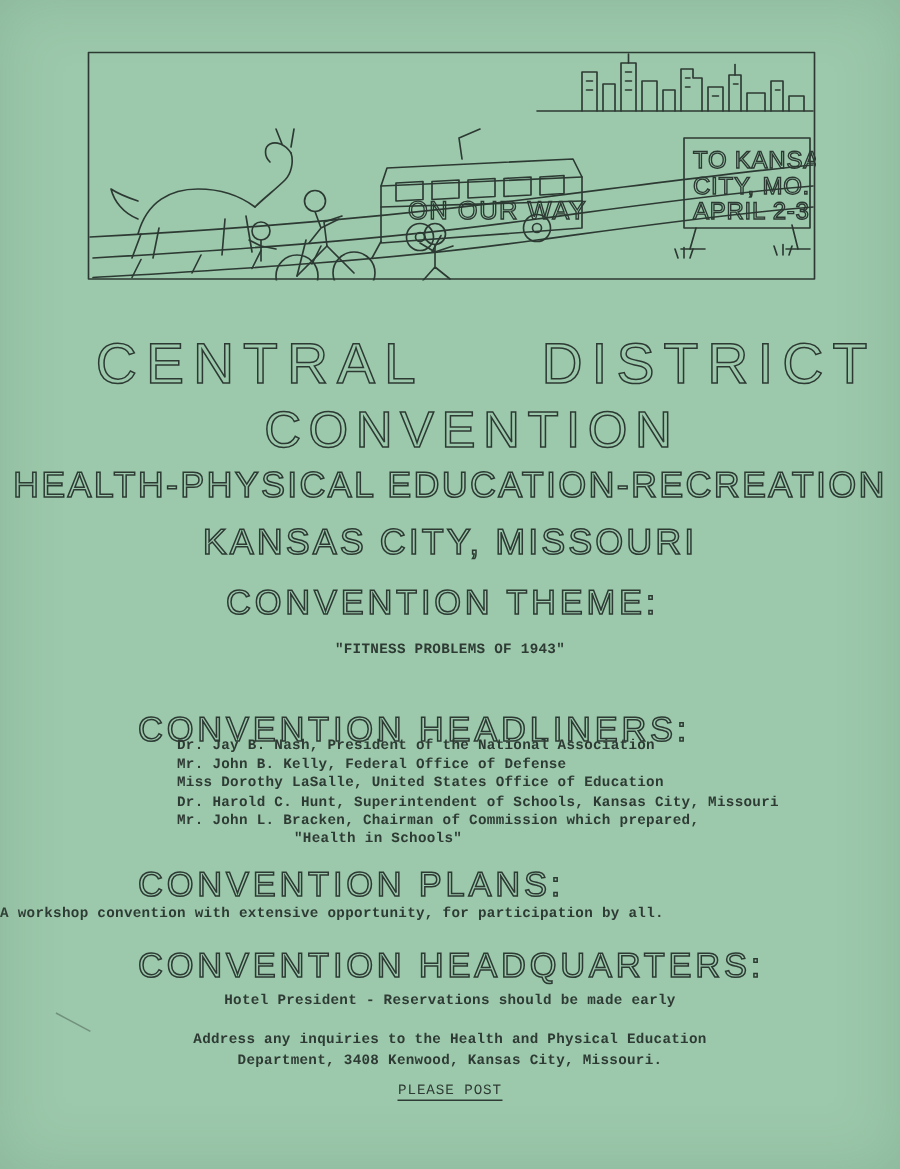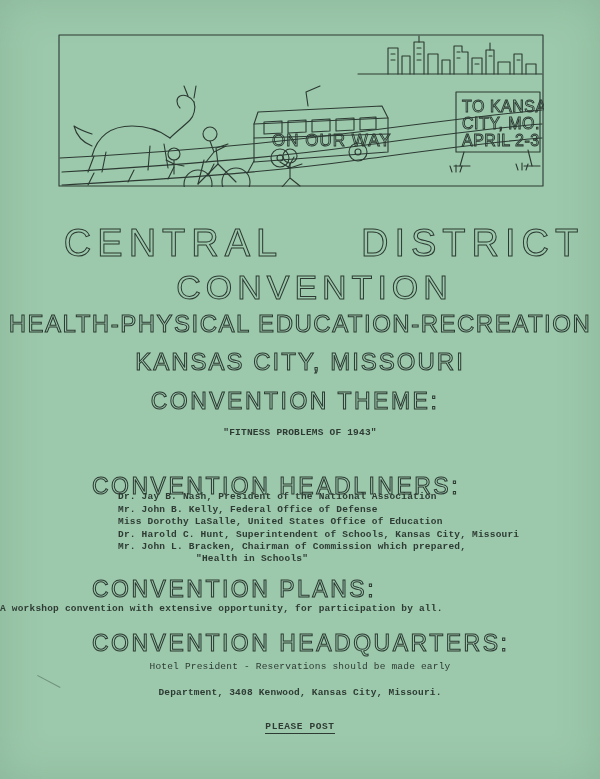--- a/index.html
+++ b/index.html
@@ -129,34 +129,34 @@
   }
   #plans-text {
     left: 0; right: 0;
     top: 603px;
     font-weight: bold;
   }
   #hq-hotel {
     left: 0; right: 0;
     top: 661px;
     text-align: center;
+    font-weight: bold;
+  }
+  #hq-address {
+    left: 0; right: 0;
+    top: 686px;
+    text-align: center;
+    font-weight: bold;
+    line-height: 14px;
+  }
+  #please-post {
+    left: 0; right: 0;
+    top: 721px;
+    text-align: center;
     font-weight: normal;
-  }
-  #hq-address {
-    left: 0; right: 0;
-    top: 686px;
-    text-align: center;
-    font-weight: bold;
-    line-height: 14px;
-  }
-  #please-post {
-    left: 0; right: 0;
-    top: 721px;
-    text-align: center;
-    font-weight: bold;
   }
   #please-post span {
     border-bottom: 1px solid #2e3b34;
     padding-bottom: 1px;
     letter-spacing: 0.6px;
   }
   .hand {
     font-family: "Liberation Sans", sans-serif;
   }
 </style>
@@ -269,20 +269,21 @@
 Dr. Harold C. Hunt, Superintendent of Schools, Kansas City, Missouri
 Mr. John L. Bracken, Chairman of Commission which prepared,</div>
   <div class="mono-text" id="headliner-extra">"Health in Schools"</div>
 
   <div class="section-head" id="head-plans">CONVENTION PLANS:</div>
   <div class="mono-text" id="plans-text">A workshop convention with extensive opportunity, for participation by all.</div>
 
   <div class="section-head" id="head-hq">CONVENTION HEADQUARTERS:</div>
   <div class="mono-text" id="hq-hotel">Hotel President - Reservations should be made early</div>
   <div class="mono-text" id="hq-address">
+    <div>Address any inquiries to the Health and Physical Education</div>
     <div>Department, 3408 Kenwood, Kansas City, Missouri.</div>
   </div>
 
   <div class="mono-text" id="please-post">
     <span>PLEASE POST</span>
   </div>
 
   <div class="pencil-mark"></div>
   <div class="paper-edge"></div>
 </div>

